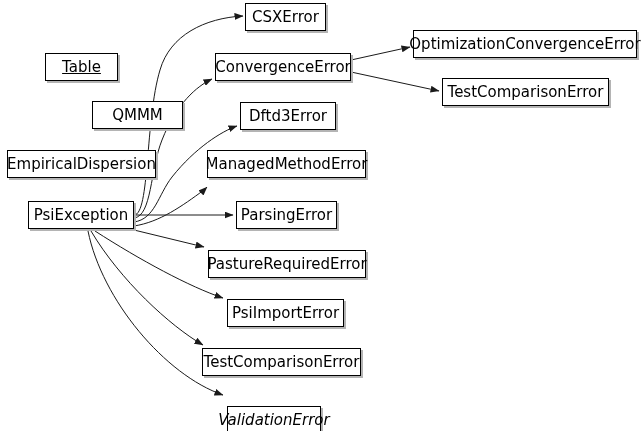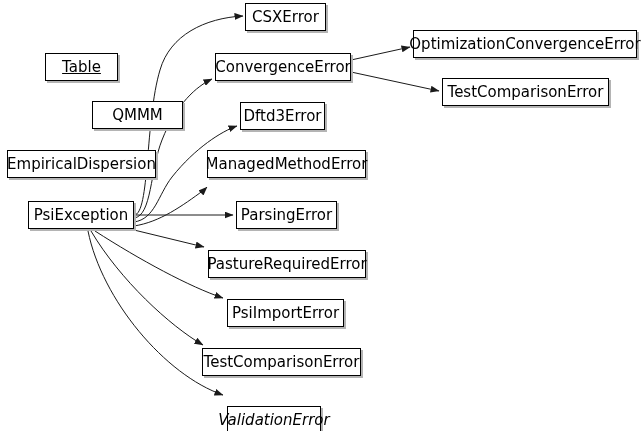--- a/index.html
+++ b/index.html
@@ -83,21 +83,21 @@
       </div>
       <div class="node" style="left: 28px; top: 201px; width: 106px; height: 28px; background: rgb(255, 255, 255); border-color: rgb(0, 0, 0); box-shadow: rgb(180, 180, 180) 2px 2px 0px 0px;">
         <span class="node-label">PsiException</span>
       </div>
       <div class="node" style="left: 245px; top: 3px; width: 81px; height: 28px; background: rgb(255, 255, 255); border-color: rgb(0, 0, 0); box-shadow: rgb(180, 180, 180) 2px 2px 0px 0px;">
         <span class="node-label">CSXError</span>
       </div>
       <div class="node" style="left: 215px; top: 53px; width: 136px; height: 28px; background: rgb(255, 255, 255); border-color: rgb(0, 0, 0); box-shadow: rgb(180, 180, 180) 2px 2px 0px 0px;">
         <span class="node-label">ConvergenceError</span>
       </div>
-      <div class="node" style="left: 240px; top: 102px; width: 85px; height: 28px; background: rgb(255, 255, 255); border-color: rgb(0, 0, 0); box-shadow: rgb(180, 180, 180) 2px 2px 0px 0px;">
+      <div class="node" style="left: 240px; top: 102px; width: 96px; height: 28px; background: rgb(255, 255, 255); border-color: rgb(0, 0, 0); box-shadow: rgb(180, 180, 180) 2px 2px 0px 0px;">
         <span class="node-label">Dftd3Error</span>
       </div>
       <div class="node" style="left: 207px; top: 150px; width: 159px; height: 28px; background: rgb(255, 255, 255); border-color: rgb(0, 0, 0); box-shadow: rgb(180, 180, 180) 2px 2px 0px 0px;">
         <span class="node-label">ManagedMethodError</span>
       </div>
       <div class="node" style="left: 236px; top: 201px; width: 101px; height: 28px; background: rgb(255, 255, 255); border-color: rgb(0, 0, 0); box-shadow: rgb(180, 180, 180) 2px 2px 0px 0px; align-items: center;">
         <span class="node-label">ParsingError</span>
       </div>
       <div class="node" style="left: 208px; top: 250px; width: 158px; height: 28px; background: rgb(255, 255, 255); border-color: rgb(0, 0, 0); box-shadow: rgb(180, 180, 180) 2px 2px 0px 0px;">
         <span class="node-label">PastureRequiredError</span>

